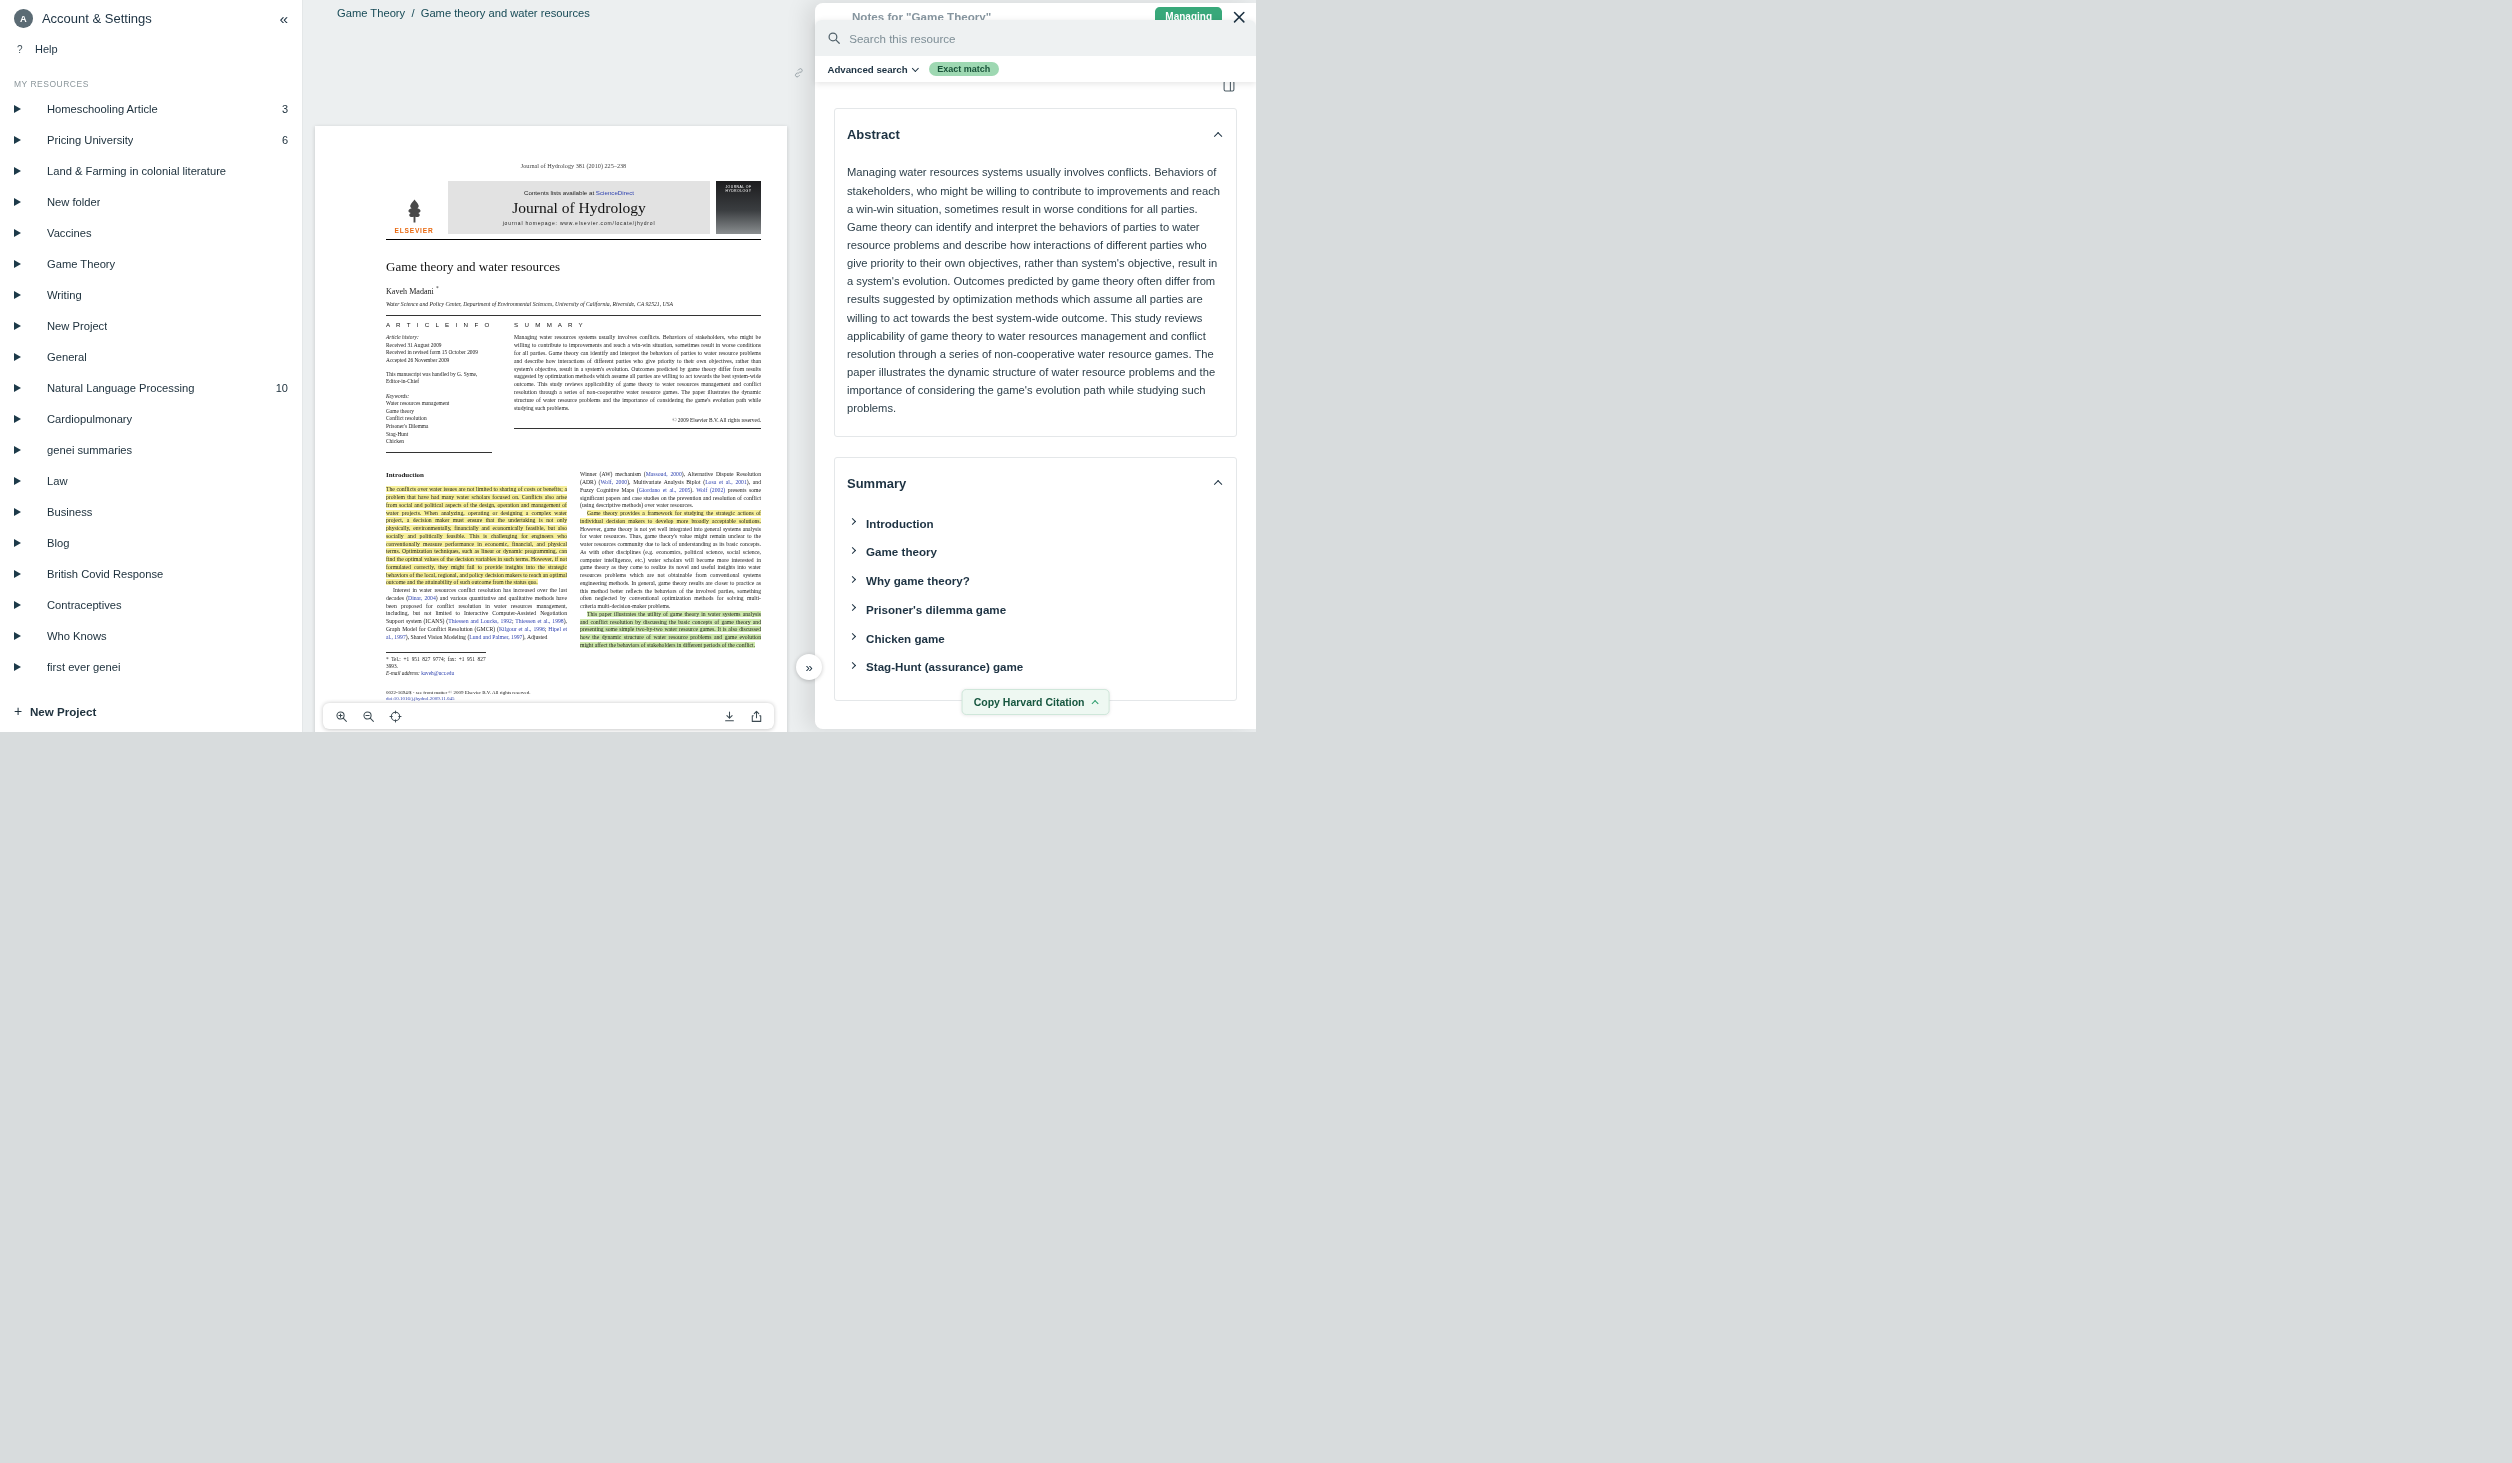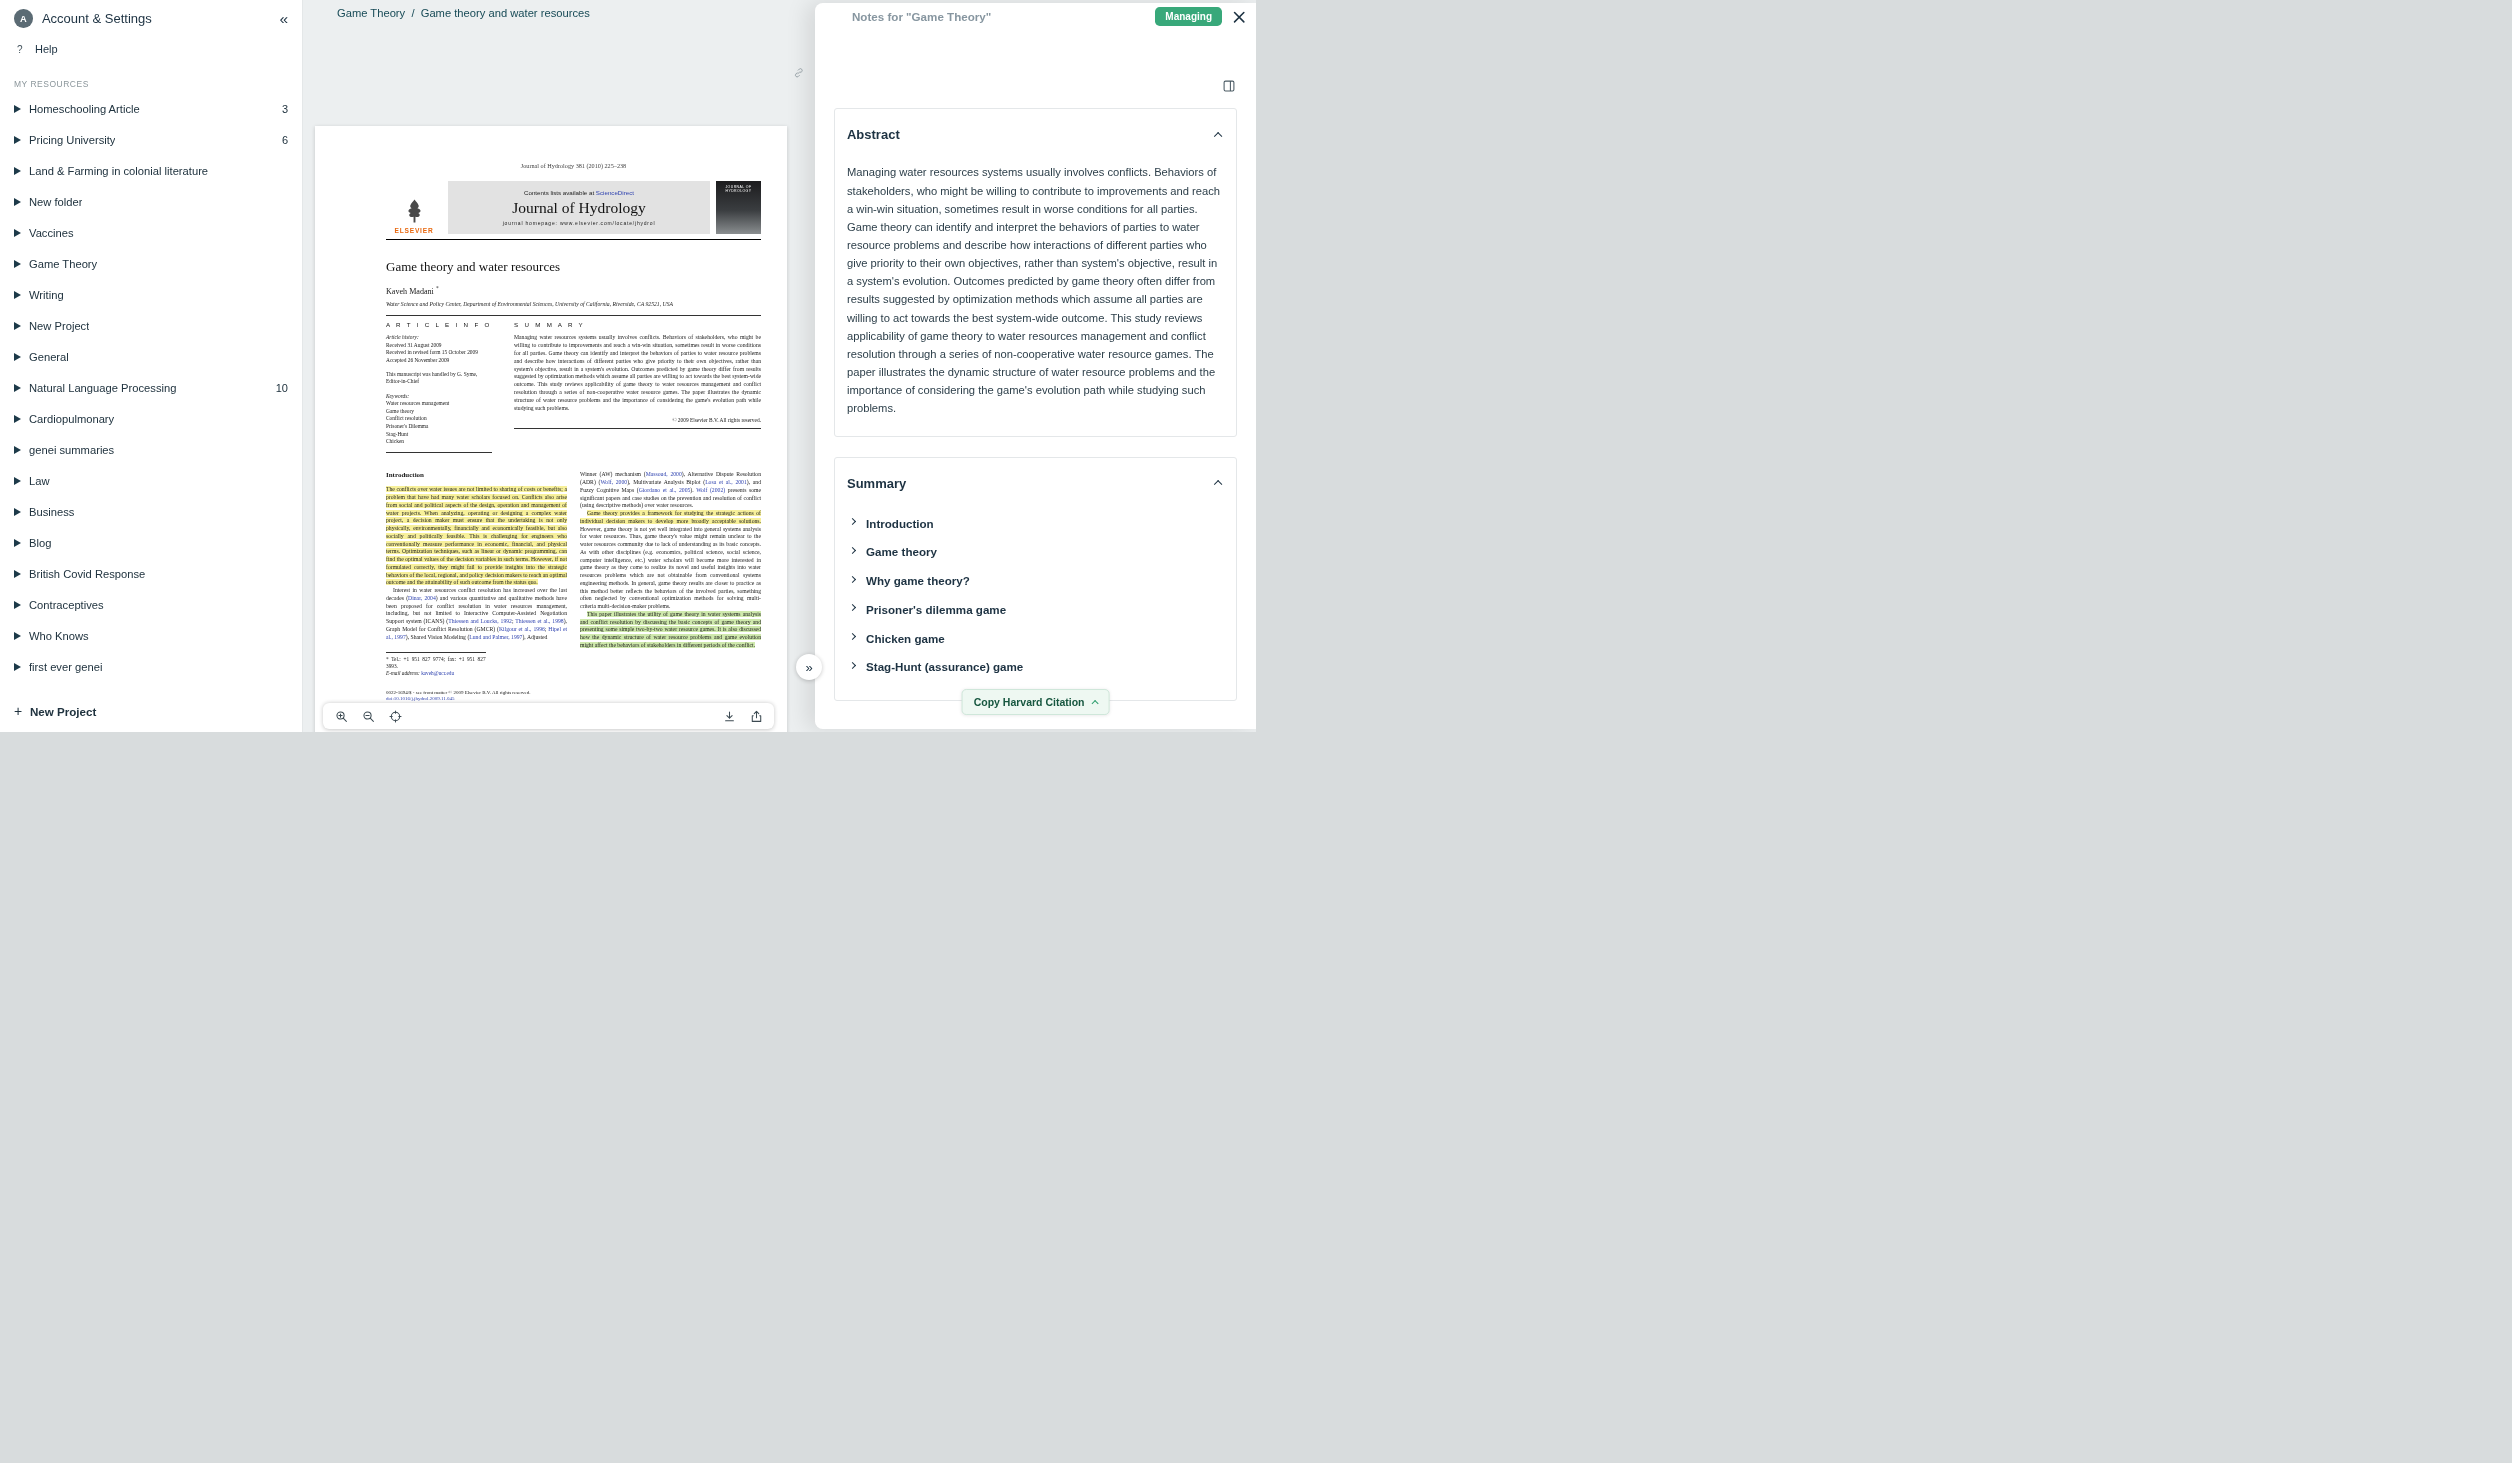--- a/index.html
+++ b/index.html
@@ -17,21 +17,21 @@
   }
   .sb-header{ display:flex; align-items:center; gap:9.3px; padding:9.3px 14px 7.8px 14px; }
   .avatar{ width:18.6px; height:18.6px; border-radius:50%; background:#5b6b74; color:#fff;
     font-size:9.3px; font-weight:bold; display:flex; align-items:center; justify-content:center; flex:0 0 auto;}
   .sb-title{ font-size:13px; font-weight:400; color:#1d3242; flex:1; }
   .collapse{ font-size:15.5px; color:#1d3242; cursor:pointer; line-height:1; }
   .sb-help{ display:flex; align-items:center; gap:12.4px; padding:7.8px 17px; font-size:11px; color:#1d3242; }
   .sb-help .qmark{ font-size:10px; color:#42525c; }
   .sb-section{ padding:15.5px 14px 4.7px 14px; font-size:8.5px; letter-spacing:0.5px; color:#8b969b; }
   .sb-list{ flex:1 1 auto; overflow:hidden; }
-  .sb-item{ height:31px; display:flex; align-items:center; gap:8px; padding:0 14px; cursor:pointer; }
+  .sb-item{ height:31px; display:flex; align-items:center; gap:26px; padding:0 14px; cursor:pointer; }
   .tri{ width:0; height:0; border-left:7px solid #1d3a49; border-top:4.3px solid transparent;
         border-bottom:4.3px solid transparent; flex:0 0 auto; }
   .sb-label{ font-size:11.2px; color:#20333f; white-space:nowrap; overflow:hidden; text-overflow:ellipsis; }
   .sb-count{ margin-left:auto; font-size:11px; color:#20333f; }
   .sb-new{ padding:12.4px 14px 14px 14px; display:flex; align-items:center; gap:7.8px;
            font-size:11.6px; font-weight:600; color:#20333f; cursor:pointer; }
   .plus{ font-size:14px; font-weight:400; line-height:1; }
 
   
   .breadcrumb{ position:absolute; left:337px; top:7px; font-size:11.2px; color:#174a56; z-index:1; display:flex; gap:6.2px;}
@@ -446,20 +446,36 @@
       <span class="panel-title">Notes for "Game Theory"</span>
       <button class="overview-btn">Managing</button>
     </div>
     <span class="close-x">
       <svg viewBox="0 0 16 16">
           <line x1="2" y1="2" x2="14" y2="14"></line>
           <line x1="14" y1="2" x2="2" y2="14"></line>
         </svg>
     </span>
 
+    <div class="search-overlay">
+      <div class="search-row">
+        <svg viewBox="0 0 20 20">
+            <circle cx="8.5" cy="8.5" r="5.5"></circle>
+            <line x1="13" y1="13" x2="17.5" y2="17.5"></line>
+          </svg>
+        <input class="search-input" type="text" placeholder="Search this resource" style="">
+      </div>
+      <div class="adv-row">
+        <span class="adv-link">
+          <span>Advanced search</span>
+          <span class="chev down"></span>
+        </span>
+        <span class="chip">Exact match</span>
+      </div>
+    </div>
 
     <span class="columns-icon">
       <svg viewBox="0 0 20 20">
           <rect x="3" y="3" width="14" height="14" rx="2"></rect>
           <line x1="12" y1="3" x2="12" y2="17"></line>
         </svg>
     </span>
 
     <div class="panel-body">
       <section class="card">

